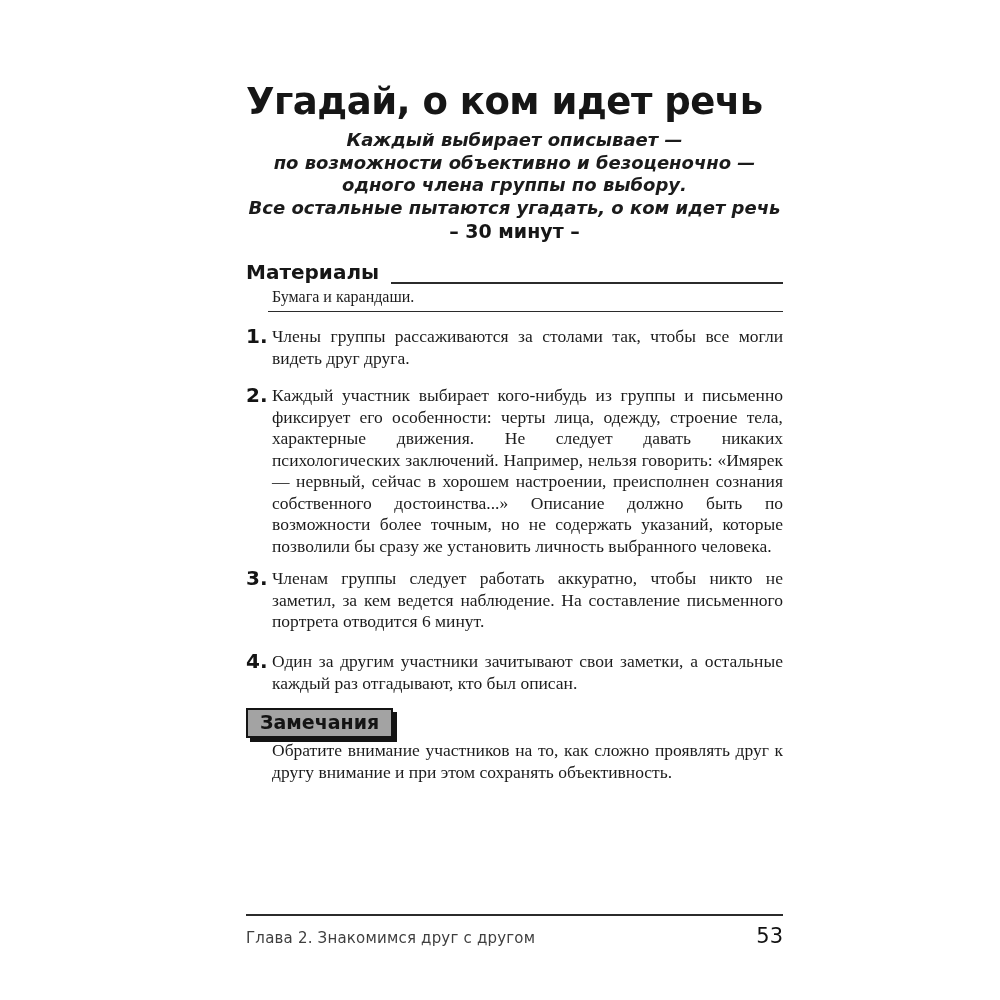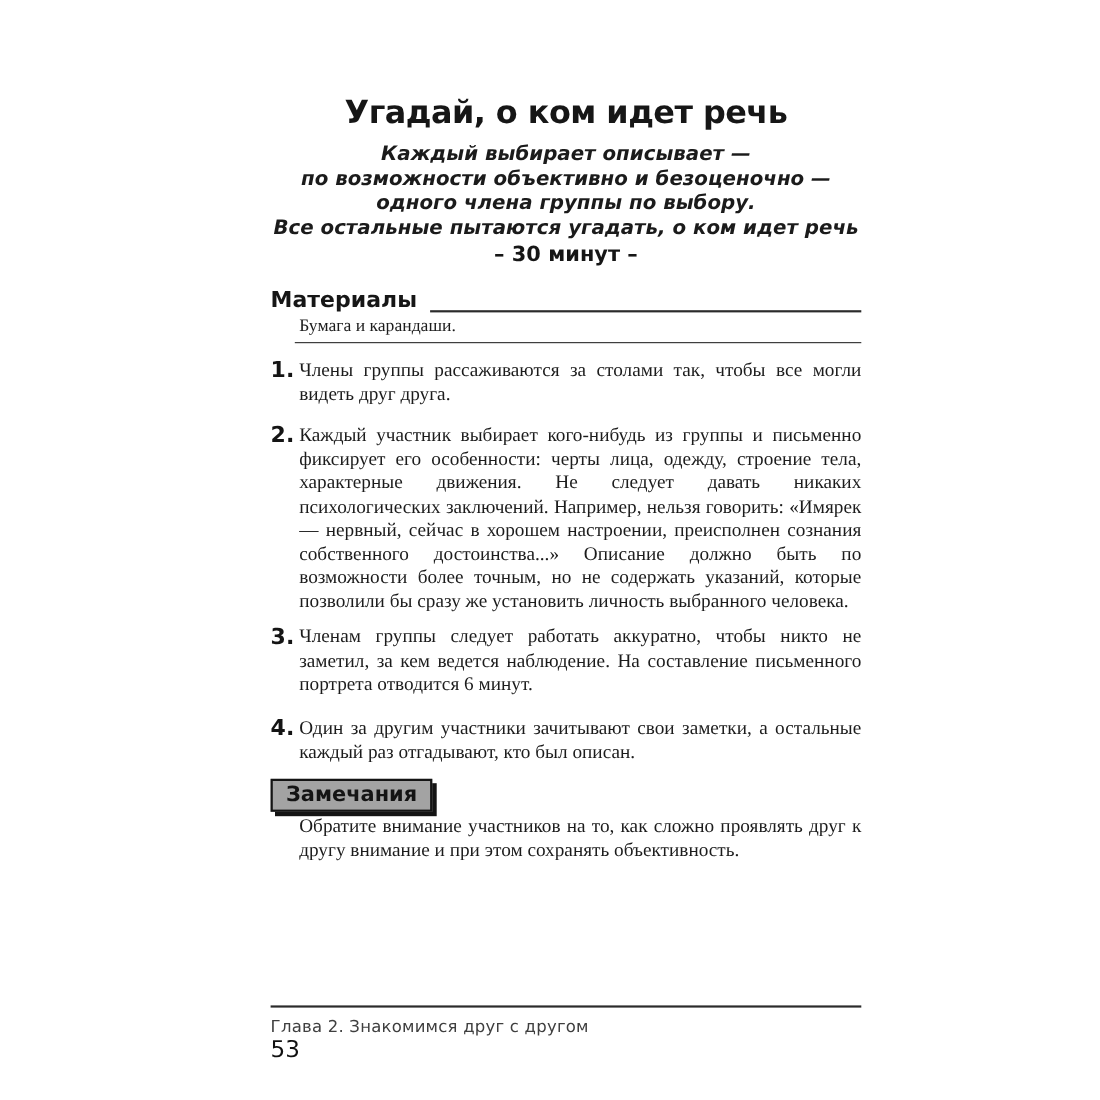--- a/index.html
+++ b/index.html
@@ -12,24 +12,24 @@
     color:#1c1c1c;
   }
   .content{
     position:absolute;left:246px;top:0;width:537px;height:1000px;
   }
   .abs{position:absolute;}
 
   
   .title{
     top:84px;left:0;width:100%;
-    text-align:center;
+    text-align:left;
     font-family:"DejaVu Sans", sans-serif;
     font-weight:bold;
-    font-size:29px;line-height:36px;
+    font-size:37px;line-height:36px;
     letter-spacing:-0.5px;
     color:#161616;
   }
   .subtitle{
     top:129px;left:-30px;width:597px;
     text-align:center;
     font-family:"DejaVu Sans", sans-serif;
     font-style:italic;
     font-weight:bold;
     font-size:18px;line-height:22.5px;
@@ -105,21 +105,21 @@
     text-align:justify;
   }
 
   
   .footer-rule{
     top:914px;left:0;width:537px;
     border-top:2px solid #2b2b2b;height:0;
   }
   .footer-row{
     top:924px;left:0;width:537px;
-    display:flex;justify-content:space-between;align-items:baseline;flex-direction:column;
+    display:flex;justify-content:space-between;align-items:baseline;
   }
   .chapter{
     font-family:"DejaVu Sans", sans-serif;
     font-weight:normal;
     font-size:15px;
     letter-spacing:0.2px;
     color:#3f3f3f;
   }
   .page-number{
     font-family:"DejaVu Sans", sans-serif;

